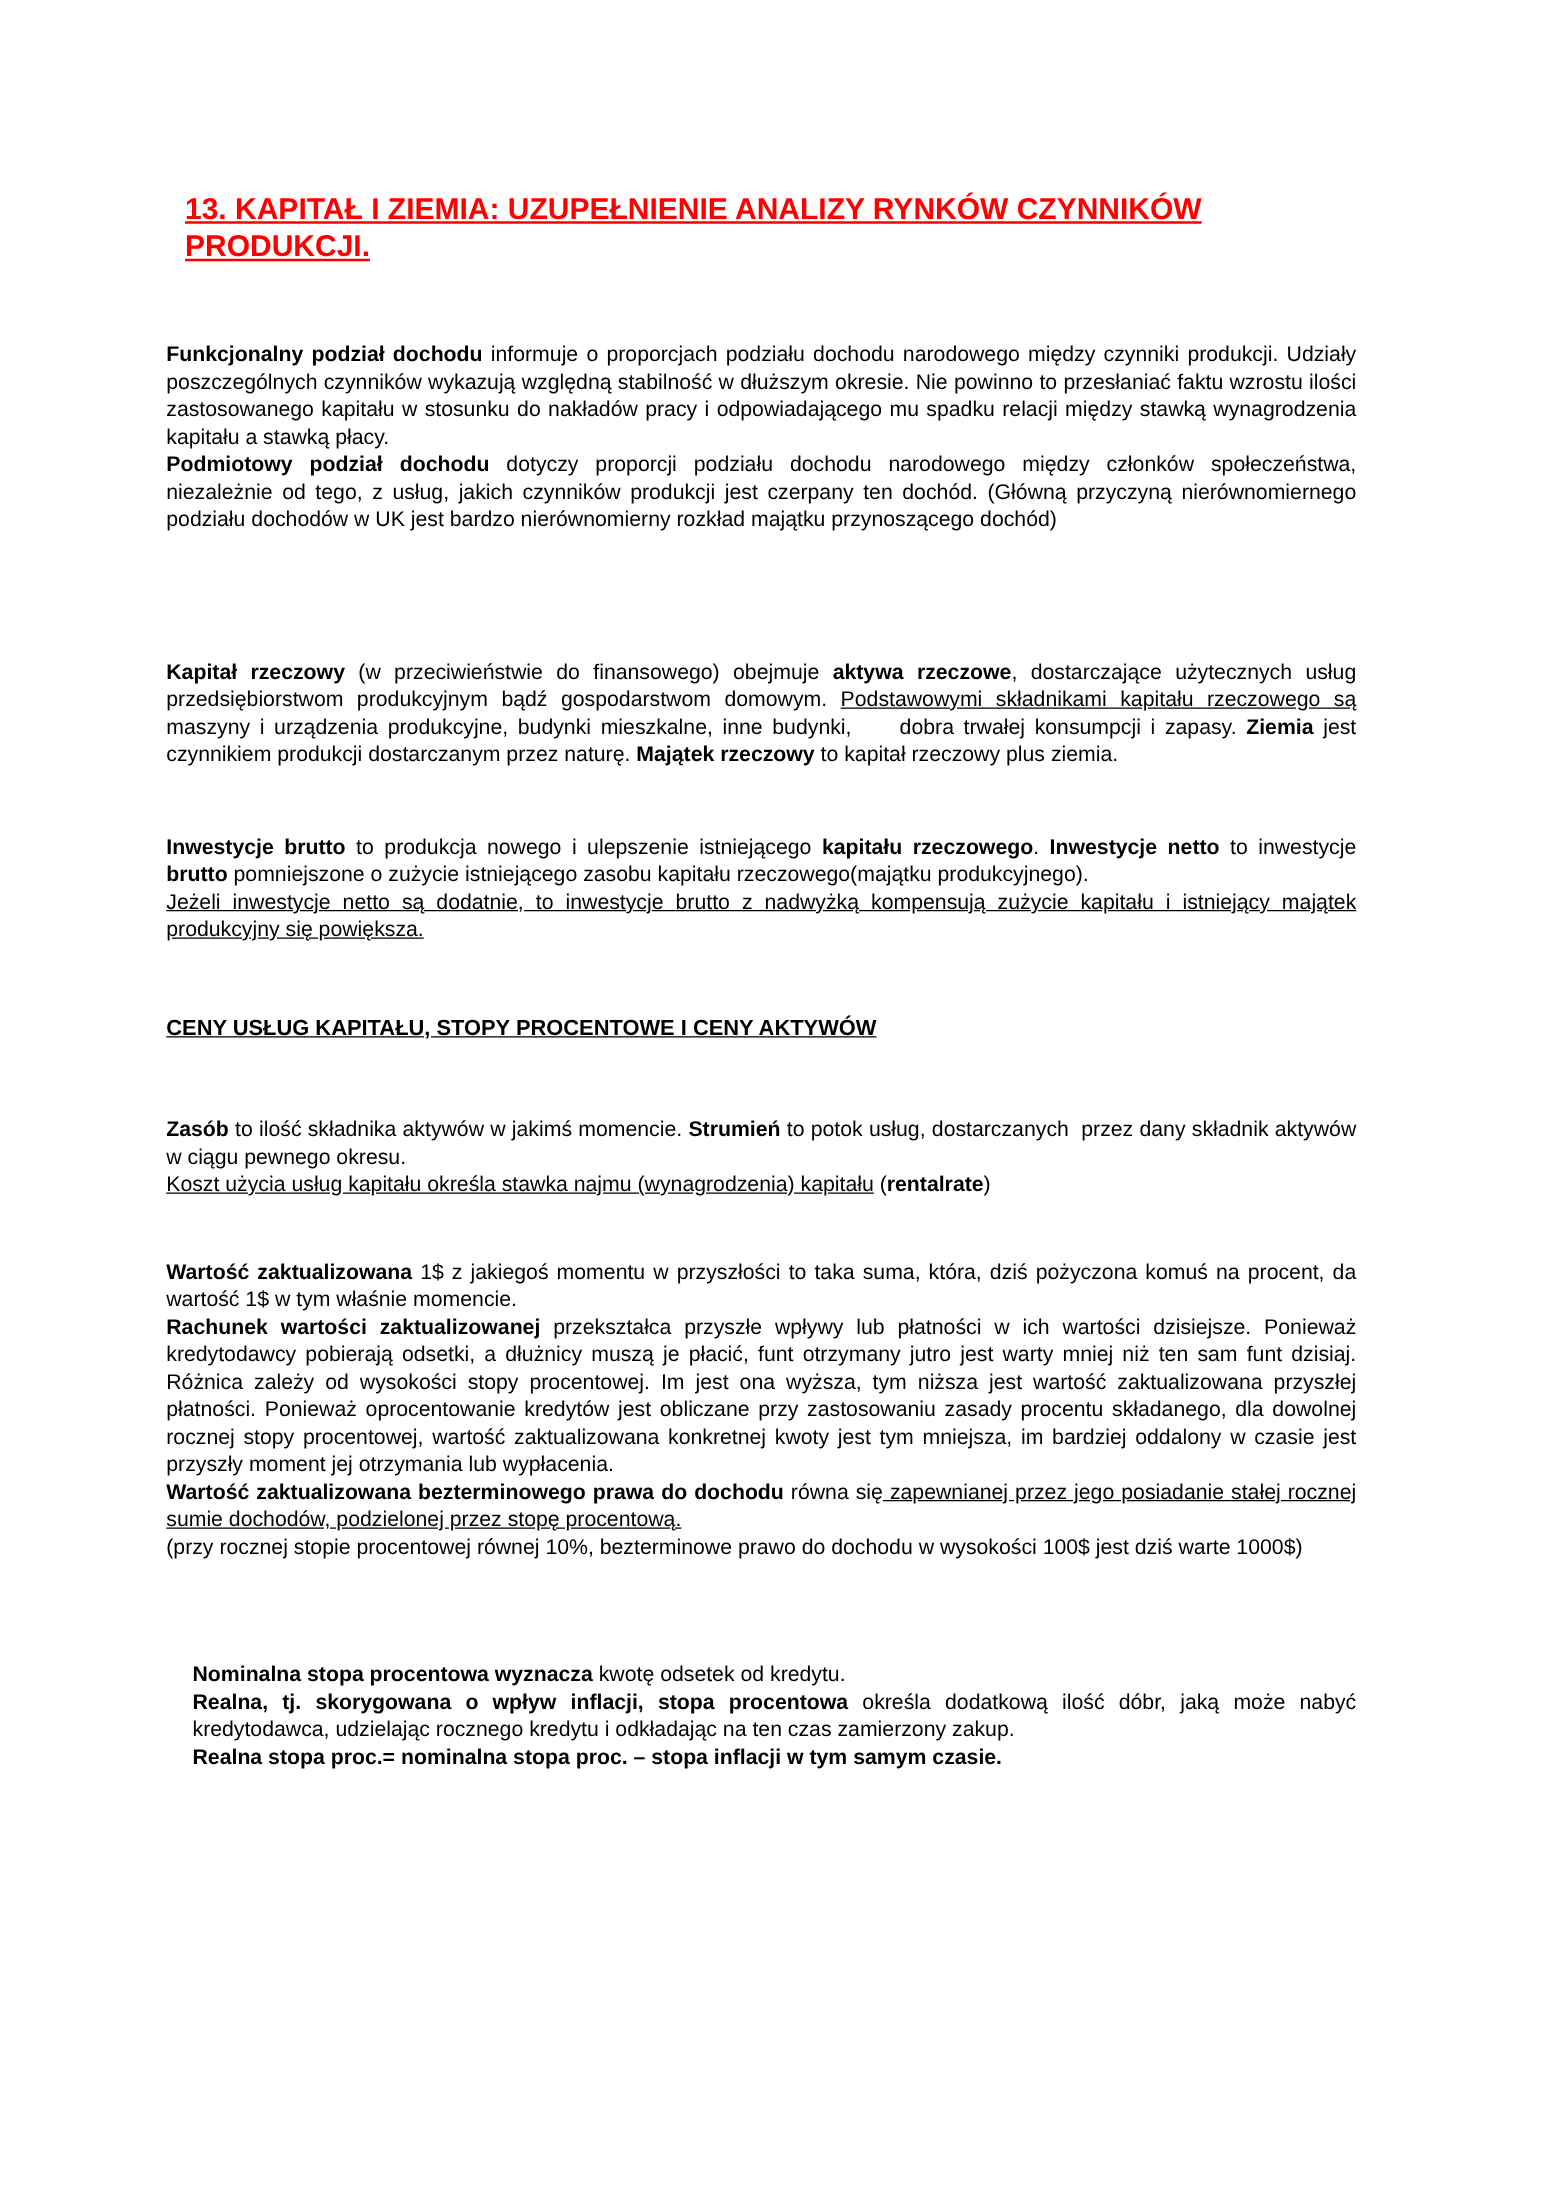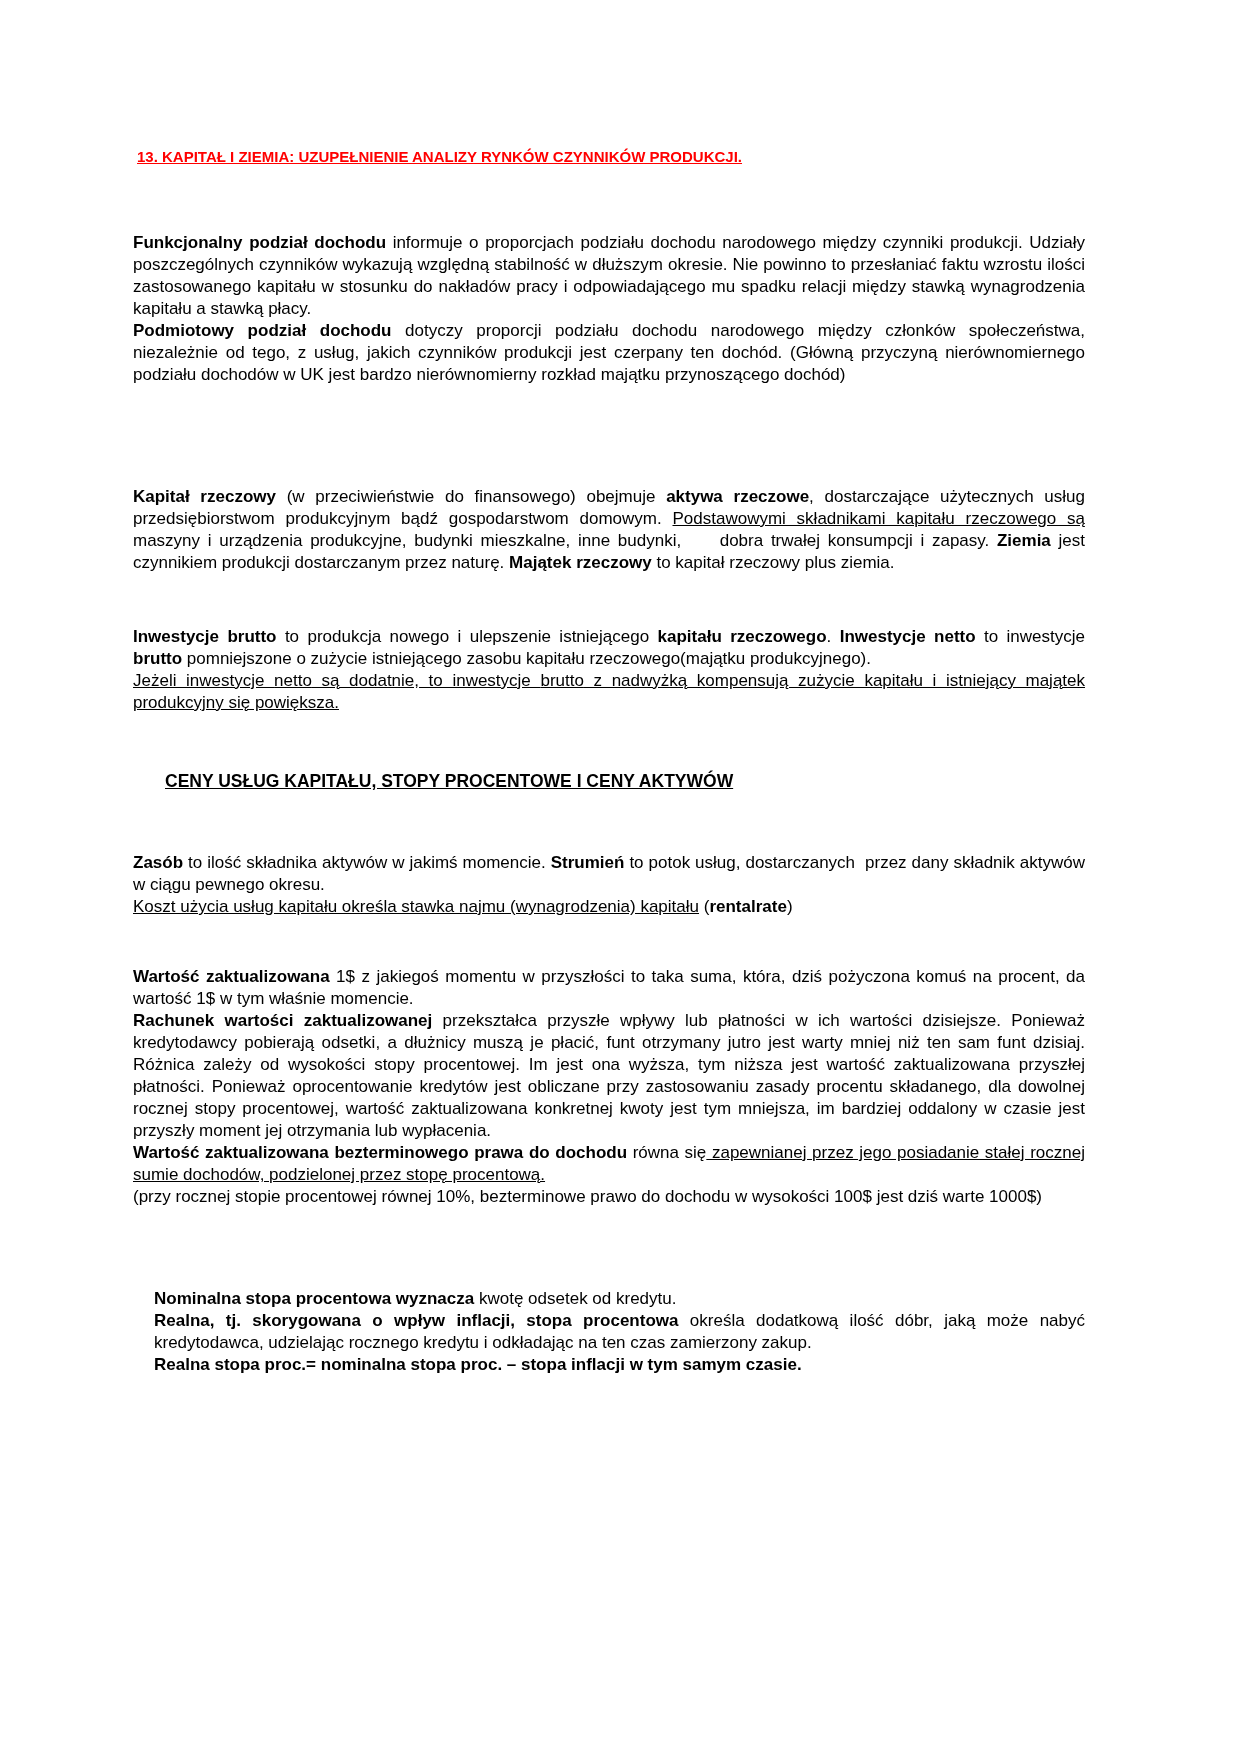--- a/index.html
+++ b/index.html
@@ -15,31 +15,31 @@
     font-size: 17px;
     line-height: 22px;
     color: #000000;
     overflow: hidden;
   }
   .para {
     margin: 0;
     text-align: justify;
   }
   .doc-title {
-    font-size: 15px;
+    font-size: 24px;
     line-height: 30px;
     font-weight: bold;
     text-align: left;
-    margin: 4px;
+    margin: 15px;
   }
   .mt-p0 { margin-top: 10px; }
   .mt-p1 { margin-top: 60px; }
   .mt-p2 { margin-top: 100px; }
   .mt-p3 { margin-top: 52px; }
-  .mt-h2 { margin-top: 56px; margin-left: 32px; }
+  .mt-h2 { margin-top: 56px; }
   .mt-p4 { margin-top: 60px; }
   .mt-p5 { margin-top: 48px; }
   .mt-p6 { margin-top: 80px; margin-left: 21px; }
   .section-heading {
     font-weight: bold;
     text-align: left;
     font-size: 17.5px;
   }
   .r-b { font-weight: bold; }
   .r-i { }

